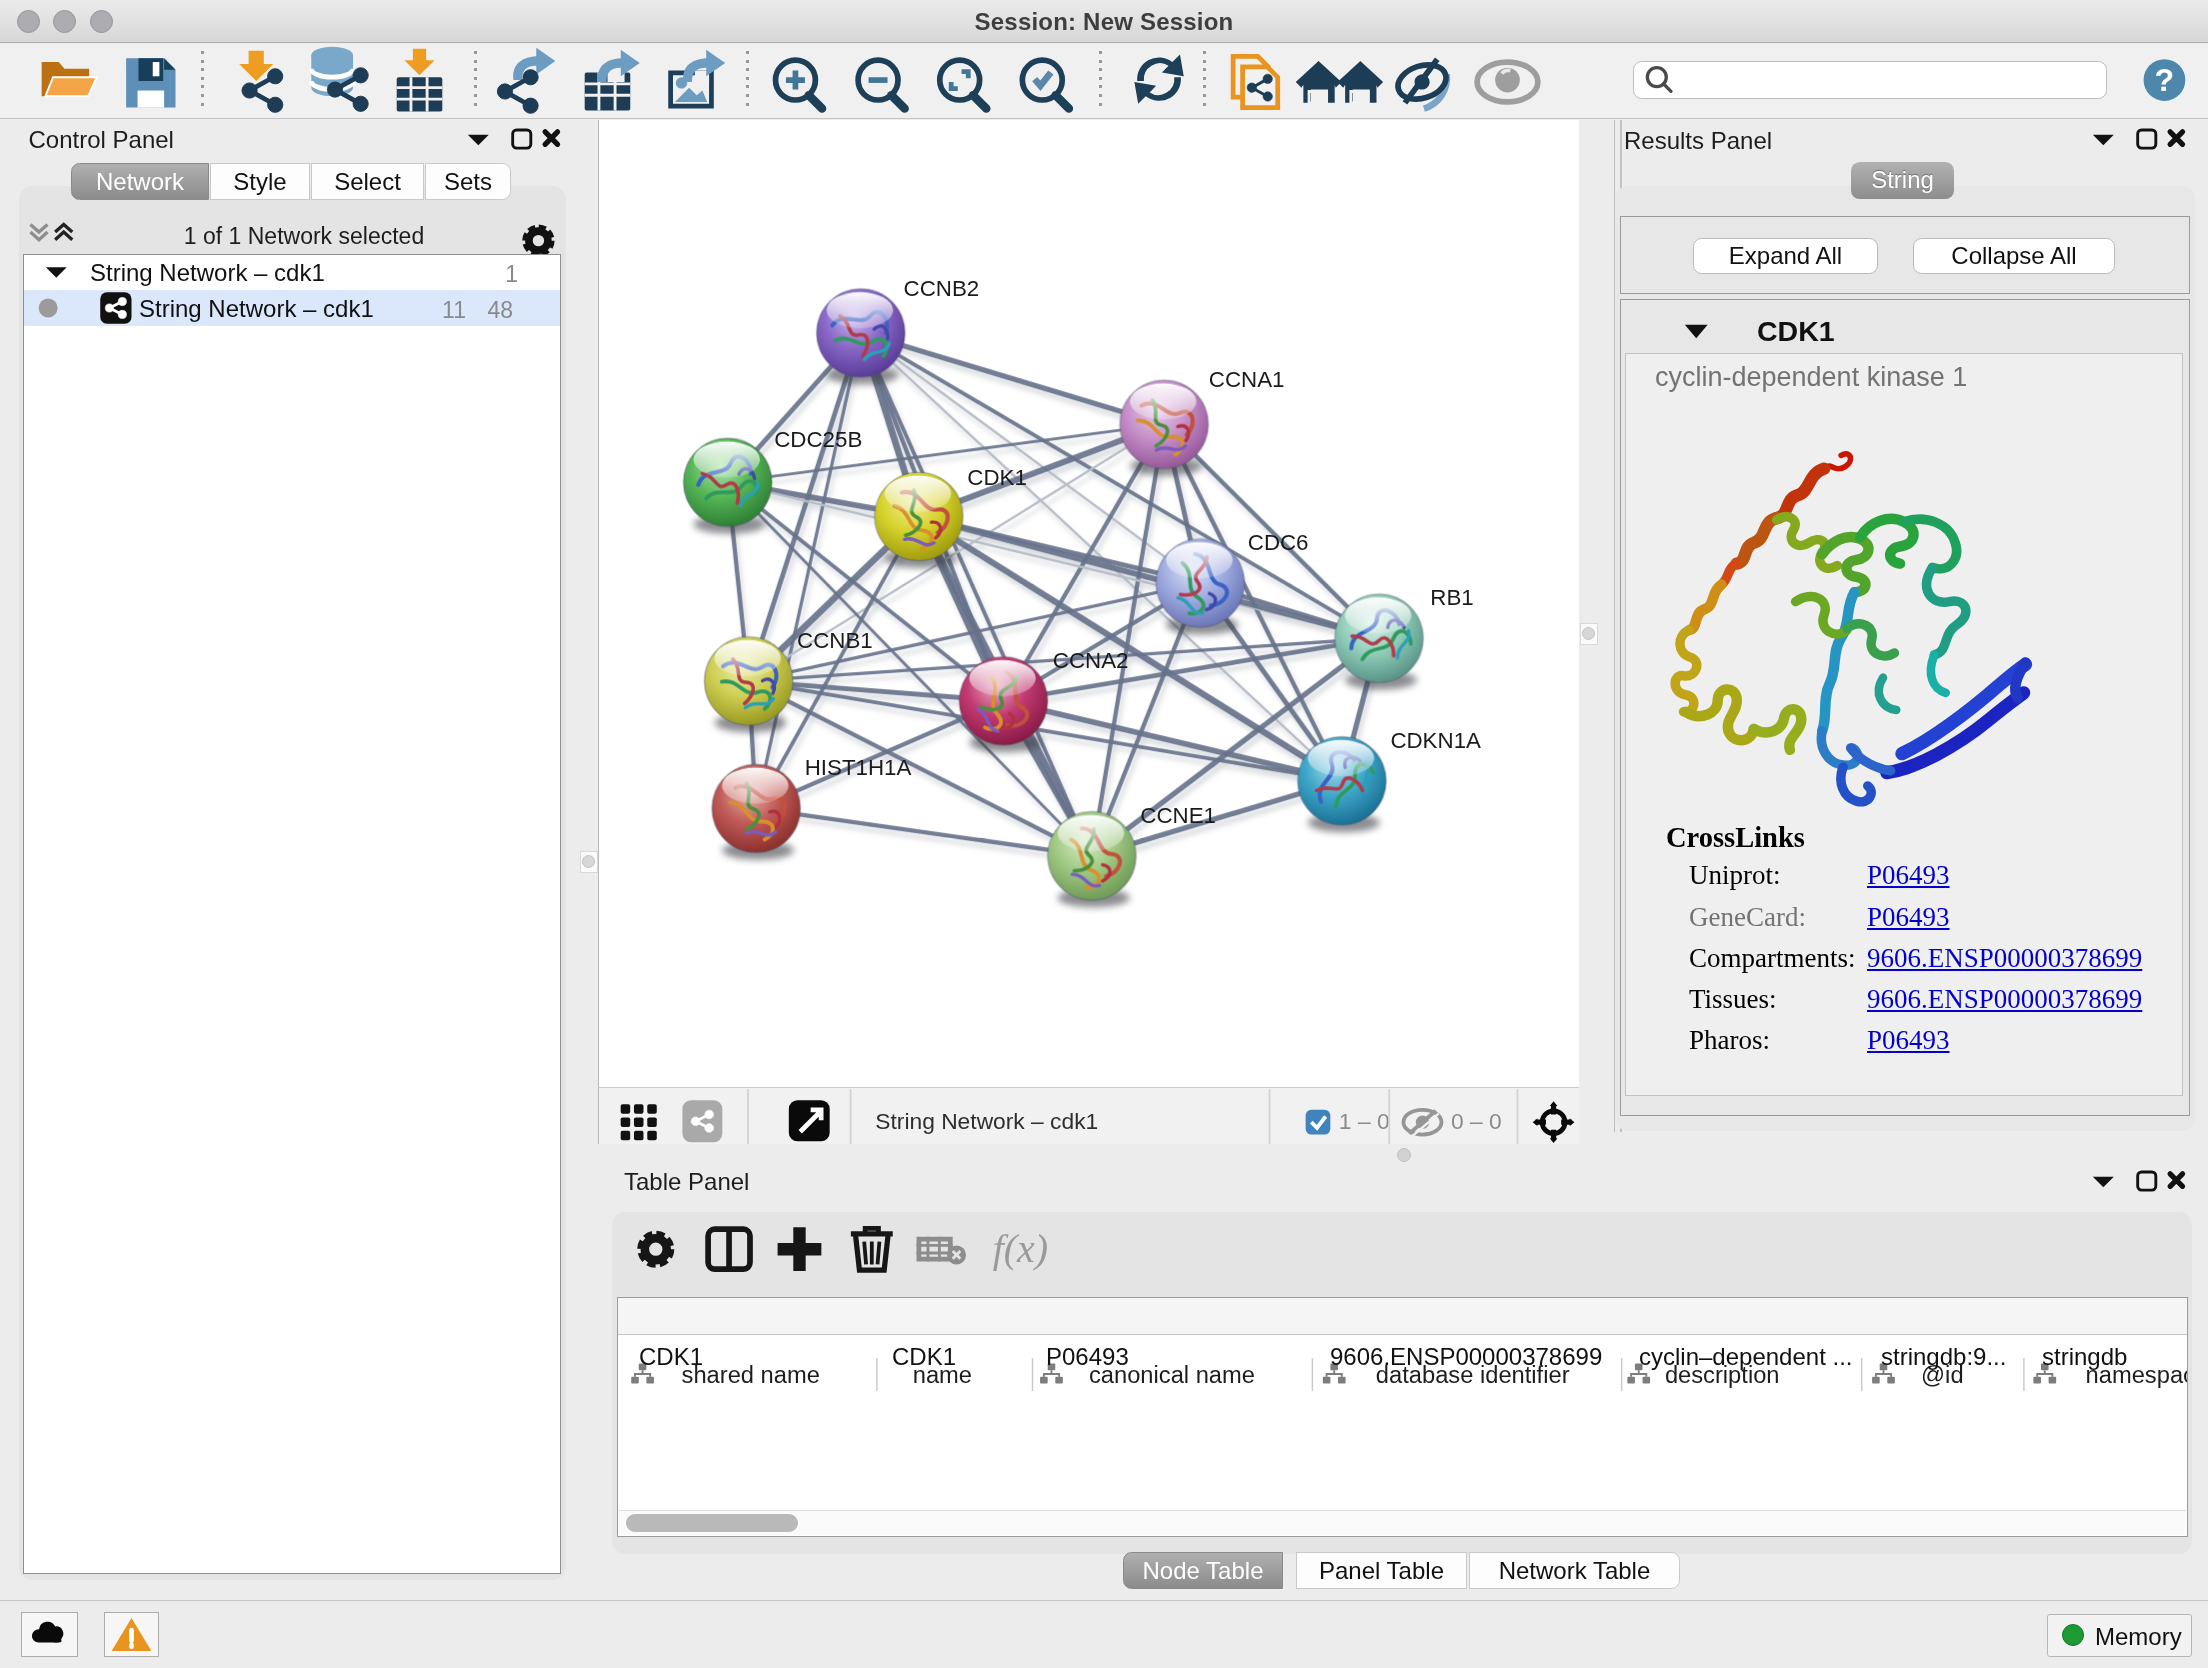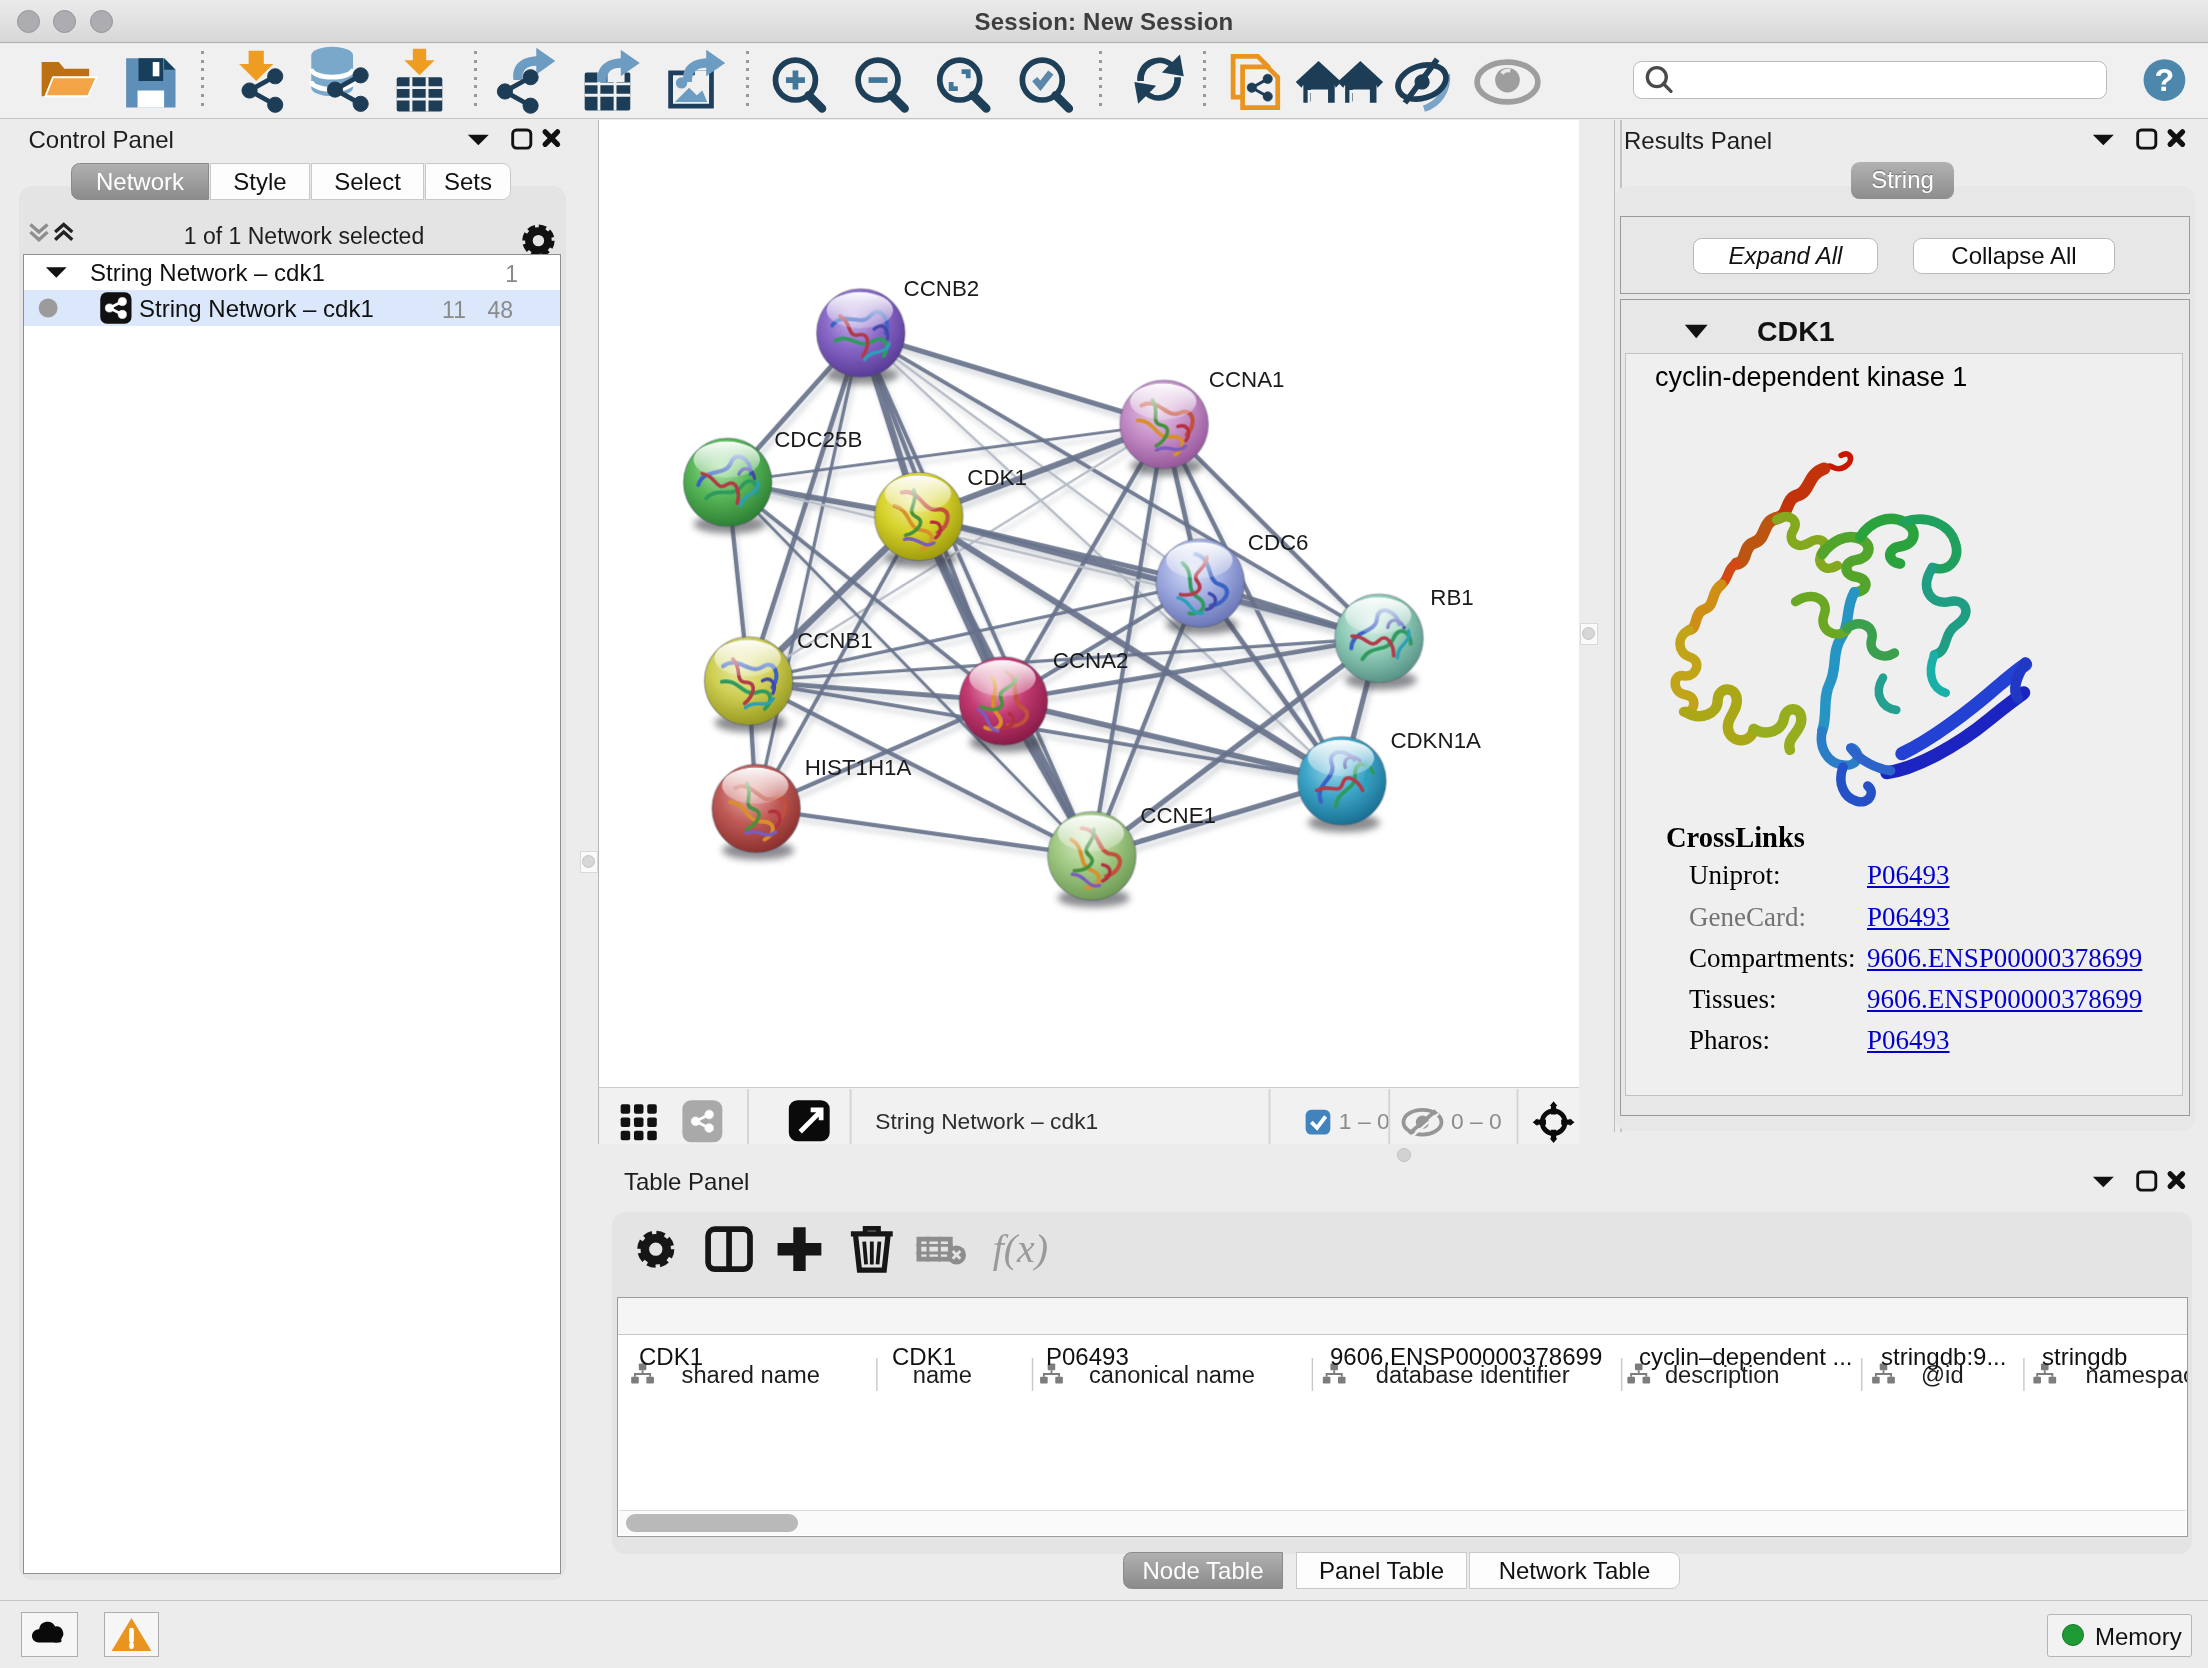--- a/index.html
+++ b/index.html
@@ -561,32 +561,32 @@
     <rect x="51" y="4" width="19" height="19" rx="4" fill="none" stroke="#111" stroke-width="3"></rect>
     <path d="M85 6 L98 19 M98 6 L85 19" stroke="#111" stroke-width="5.5" stroke-linecap="round"></path>
   </svg>
   </div>
   <div class="abs roundbox" style="left:1615px; top:186px; width:580px; height:945px; background:#e7e7e7;"></div>
   <div class="abs" id="stringtab" style="left:1851px; top:162px; width:103px; height:37px; border-radius:8.6px;
        background:linear-gradient(#b2b2b2,#8d8d8d); color:#fff; font-size:24px; text-align:center; line-height:36px;
        text-shadow:0 -1px 1px rgba(0,0,0,.35); z-index:3;">String</div>
 
   <div class="abs" style="left:1620px; top:216px; width:570px; height:78px; border:1.4px solid #9a9a9a;"></div>
-  <div class="btn" style="left:1693px; top:238px; width:185px; height:36px; line-height:34px;font-style:italic;">Expand All</div>
+  <div class="btn" style="left:1693px; top:238px; width:185px; height:36px; line-height:34px;">Expand All</div>
   <div class="btn" style="left:1913px; top:238px; width:202px; height:36px; line-height:34px;">Collapse All</div>
 
   <div class="abs" style="left:1620px; top:299px; width:570px; height:817px; border:1.4px solid #9a9a9a;"></div>
   <div class="abs" id="cdk1-arrow" style="left:1682px; top:321px;">
   <svg width="28.5" height="21" viewBox="0 0 30 22">
         <path d="M3 4 L27 4 L15 18 Z" fill="#111"></path>
       </svg>
   </div>
   <div class="abs" style="left:1757px; top:315px; font-size:28.5px; font-weight:700; color:#111;">CDK1</div>
   <div class="abs" style="left:1625px; top:353px; width:558px; height:743px; background:#efefef; border:1px solid #c2c2c2;"></div>
-  <div class="abs" style="left:1655px; top:362px; font-size:27px; color:#000000;">cyclin-dependent kinase 1</div>
+  <div class="abs" style="left:1655px; top:362px; font-size:27px; color:#737373;">cyclin-dependent kinase 1</div>
   <div class="abs" id="proteinsvg" style="left:1655px; top:438px;">
   <svg width="380" height="390" viewBox="0 0 400 410" fill="none" stroke-linecap="round">
     <path d="M196 18 C206 12 210 24 200 30 C188 37 186 24 178 32" stroke="#c81600" stroke-width="6"></path>
     <path d="M178 32 C160 38 164 56 150 60 C136 64 142 82 128 84" stroke="#c2330b" stroke-width="13"></path>
     <path d="M128 84 C112 88 118 106 104 110 C92 114 98 130 86 132" stroke="#bc5512" stroke-width="13"></path>
     <path d="M86 132 C76 136 78 148 70 154" stroke="#d24915" stroke-width="10"></path>
     <path d="M70 154 C58 162 64 176 52 180 C40 184 46 200 36 202" stroke="#cf8f16" stroke-width="11"></path>
     <path d="M36 202 C22 208 24 226 36 230 C50 234 44 252 30 250 C18 248 18 268 32 270 C46 272 42 290 30 288" stroke="#c2a418" stroke-width="10"></path>
     <path d="M32 288 C48 298 66 290 66 276 C66 262 84 260 86 274 C88 288 72 296 78 310 C84 322 102 320 104 306" stroke="#aaa816" stroke-width="11"></path>
     <path d="M104 306 C118 314 134 308 136 294 C138 282 154 282 154 296 C154 310 138 314 142 328" stroke="#96ad1e" stroke-width="11"></path>

